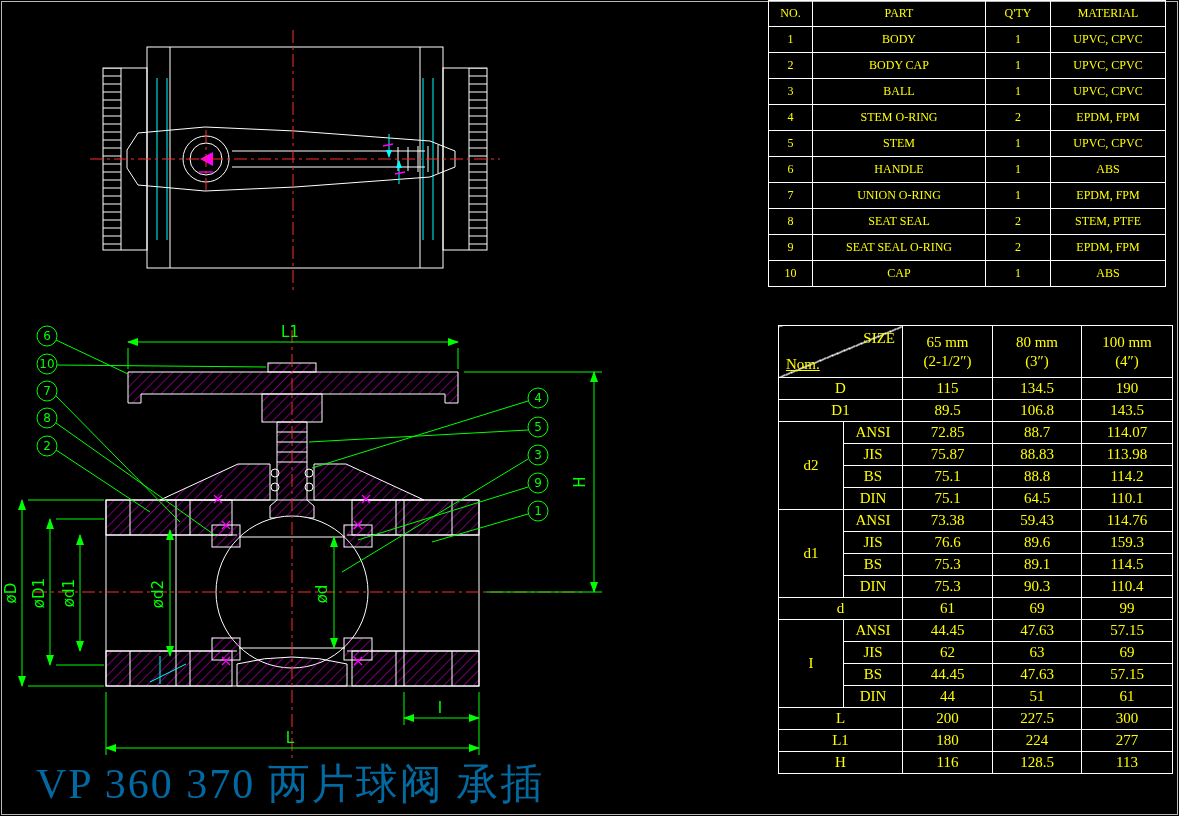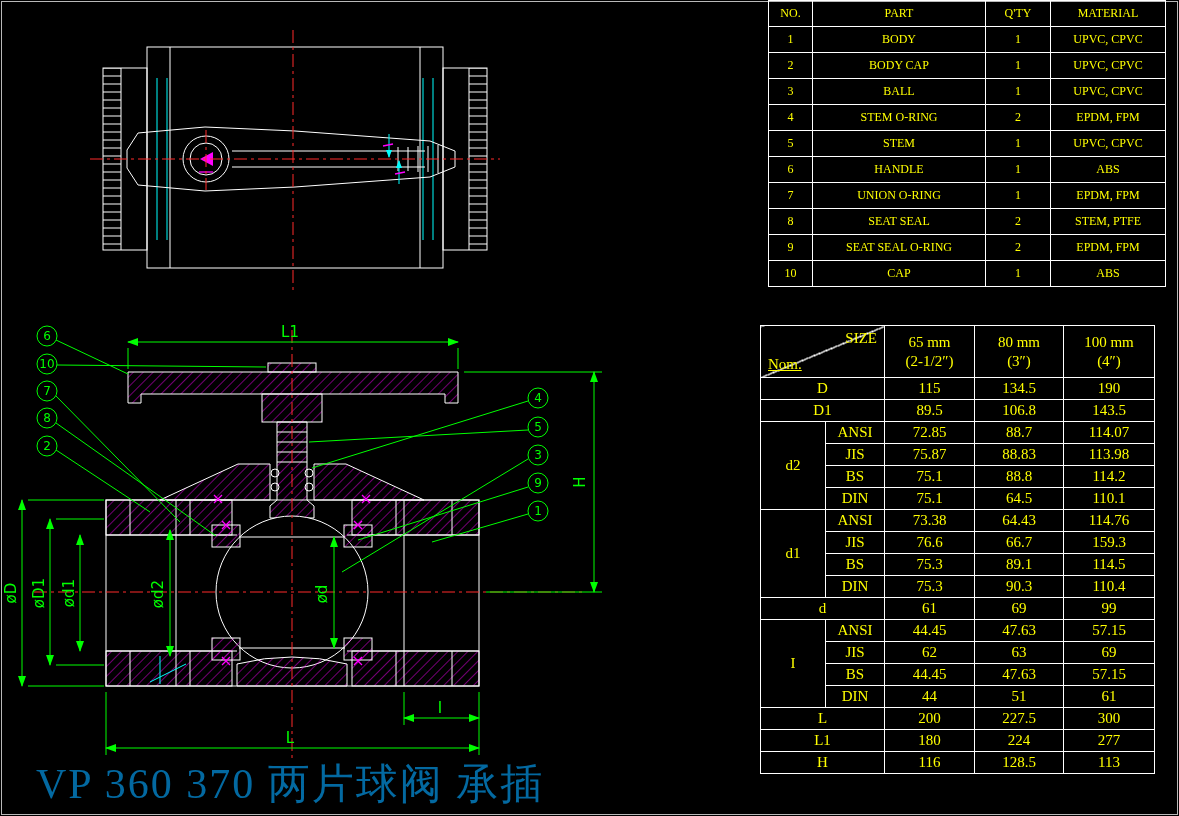--- a/index.html
+++ b/index.html
@@ -16,21 +16,21 @@
   .c { stroke:#00ffff; fill:none; stroke-width:1; }
   .m { stroke:#ff00ff; fill:none; stroke-width:1.3; }
   .gt { fill:#00ff00; font-family:"DejaVu Sans",sans-serif; font-size:15px; text-anchor:middle; }
   .bt { fill:#00ff00; font-family:"DejaVu Sans",sans-serif; font-size:12px; text-anchor:middle; }
   .balloon { stroke:#00ff00; fill:#000; stroke-width:1; }
   table { position:absolute; border-collapse:collapse; table-layout:fixed;
           color:#ffff00; text-align:center; }
   td { border:1px solid #ffffff; overflow:hidden; white-space:nowrap; font-weight:normal; vertical-align:middle; }
   .parts-table { left:768px; top:0px; width:397px; font-size:12px; }
   .parts-table td { height:26px; }
-  .size-table { left:760px; top:325px; width:394px; font-size:15px; }
+  .size-table { left:778px; top:325px; width:394px; font-size:15px; }
   .size-table td { height:22px; }
   .size-table tr.hdr td { height:52px; line-height:1.25; }
   .corner { position:relative;
     background:linear-gradient(to bottom right, transparent calc(50% - 0.7px),
       #ffffff calc(50% - 0.7px), #ffffff calc(50% + 0.7px), transparent calc(50% + 0.7px)); }
   .corner .ct { position:absolute; top:3px; right:7px; }
   .corner .cb { position:absolute; bottom:3px; left:7px;text-decoration:underline; }
   .title { position:absolute; left:36px; top:756px; color:#0369a1; font-size:42px;
            letter-spacing:2px; white-space:nowrap; }
 </style>
@@ -424,27 +424,27 @@
     <tr>
       <td>DIN</td>
       <td>75.1</td>
       <td>64.5</td>
       <td>110.1</td>
     </tr>
     <tr>
       <td rowspan="4">d1</td>
       <td>ANSI</td>
       <td>73.38</td>
-      <td>64.43</td>
+      <td>59.43</td>
       <td>114.76</td>
     </tr>
     <tr>
       <td>JIS</td>
       <td>76.6</td>
-      <td>66.7</td>
+      <td>89.6</td>
       <td>159.3</td>
     </tr>
     <tr>
       <td>BS</td>
       <td>75.3</td>
       <td>89.1</td>
       <td>114.5</td>
     </tr>
     <tr>
       <td>DIN</td>

